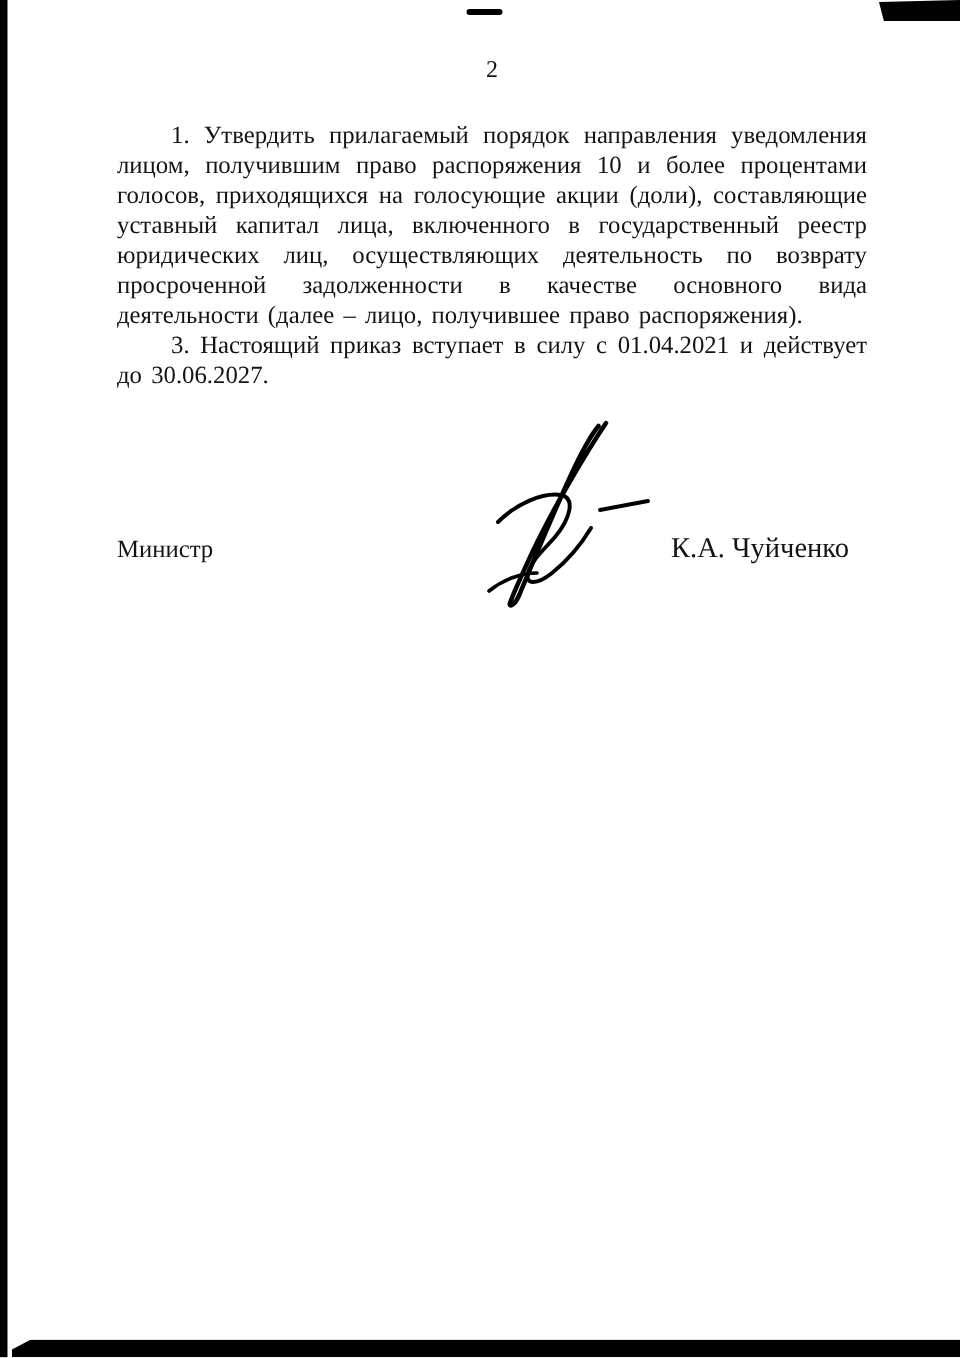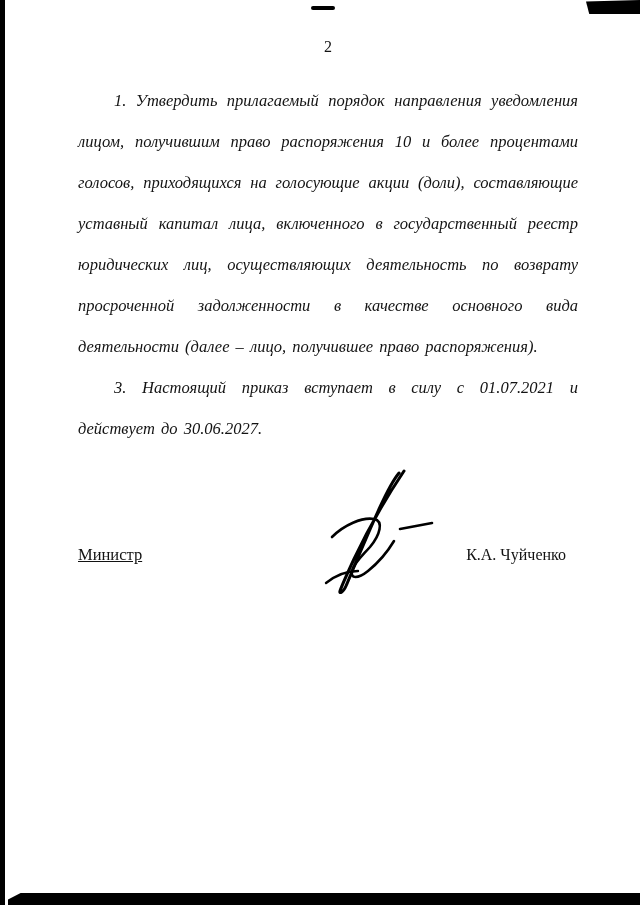--- a/index.html
+++ b/index.html
@@ -42,41 +42,39 @@
     width: 500px;
   }
   .page-number {
     text-align: center;
     font-size: 16px;
     margin: 0 0 24px 0;
   }
   .para {
     margin: 0;
     font-size: 16.5px;
-    line-height: 41px;
+    line-height: 20px;
     text-align: justify;
     text-indent: 36px;
     word-spacing: 2px;
-    font-style: italic;
   }
 
   .signature-row {
     position: relative;
     margin-top: 46px;
     height: 120px;
     display: flex;
     justify-content: space-between;
     align-items: center;
   }
   .signature-title {
     font-size: 16.5px;
-    text-decoration: underline;
   }
   .signature-name {
-    font-size: 16px;
+    font-size: 19px;
     margin-right: 12px;
   }
   .signature-scrawl {
     position: absolute;
     left: 218px;
     top: -28px;
     width: 150px;
     height: 130px;
     pointer-events: none;
   }
@@ -88,21 +86,21 @@
 
   <div class="artifact artifact-left-edge"></div>
   <div class="artifact artifact-top-dash"></div>
   <div class="artifact artifact-top-right"></div>
   <div class="artifact artifact-bottom-bar"></div>
 
   <div class="content">
     <div class="page-number">2</div>
 
     <p class="para">1. Утвердить прилагаемый порядок направления уведомления лицом, получившим право распоряжения 10 и более процентами голосов, приходящихся на голосующие акции (доли), составляющие уставный капитал лица, включенного в государственный реестр юридических лиц, осуществляющих деятельность по возврату просроченной задолженности в качестве основного вида деятельности (далее – лицо, получившее право распоряжения).</p>
-    <p class="para">3. Настоящий приказ вступает в силу с 01.07.2021 и действует до 30.06.2027.</p>
+    <p class="para">3. Настоящий приказ вступает в силу с 01.04.2021 и действует до 30.06.2027.</p>
 
     <div class="signature-row">
       <span class="signature-title">Министр</span>
 
       <svg class="signature-scrawl" viewBox="0 0 150 130" fill="none" xmlns="http://www.w3.org/2000/svg">
         <path d="M108 4 C 96 22, 74 58, 58 92 C 52 105, 46 118, 44 124
                  C 43 127, 47 126, 50 119 C 58 100, 72 66, 84 40
                  C 90 27, 98 12, 103 6" stroke="#000" stroke-width="3" stroke-linecap="round"></path>
         <path d="M36 70 C 48 58, 66 50, 78 52 C 88 54, 84 68, 74 80
                  C 66 89, 58 96, 56 104 C 54 112, 62 112, 72 104

